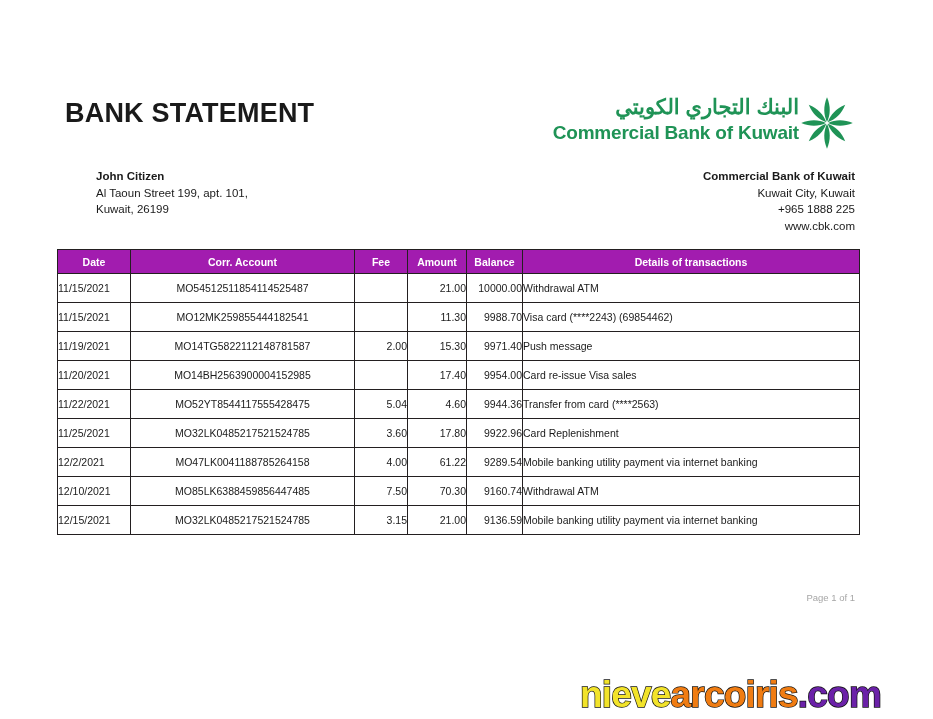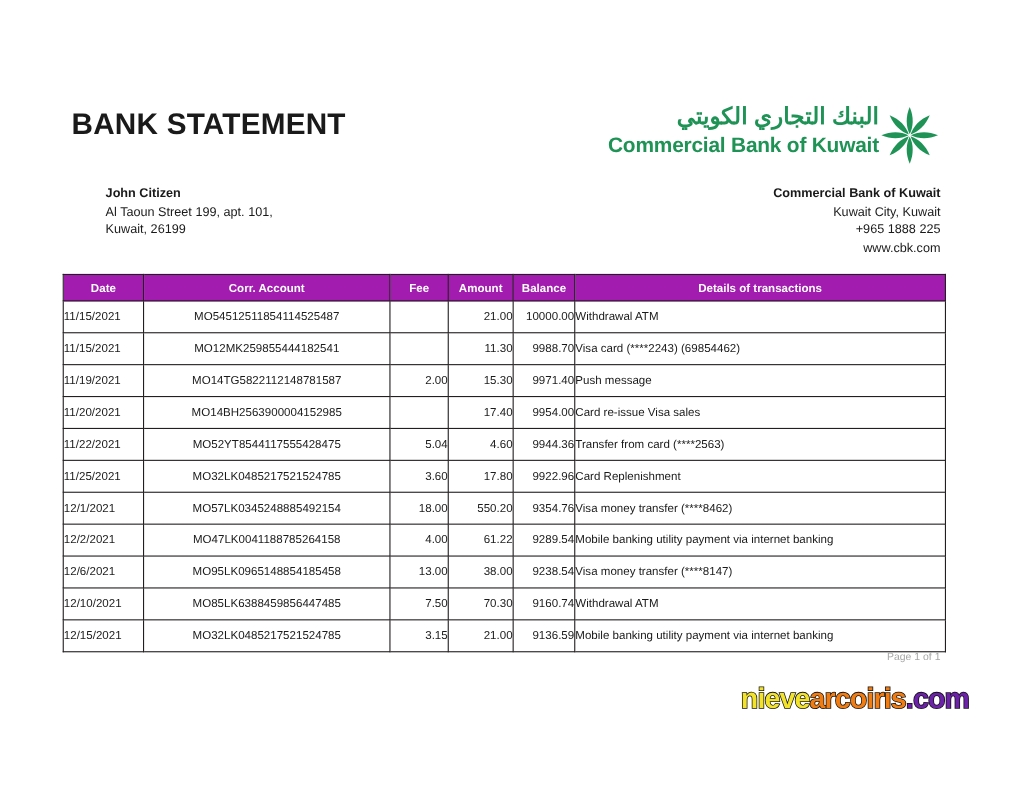--- a/index.html
+++ b/index.html
@@ -146,22 +146,22 @@
   .page-indicator {
     position: absolute;
     right: 78px;
     top: 592px;
     font-size: 9.5px;
     color: #a6a6a6;
   }
   .watermark {
     position: absolute;
     right: 52px;
-    top: 622px;
-    font-size: 26px;
+    top: 676px;
+    font-size: 37px;
     font-weight: bold;
     letter-spacing: -0.8px;
     line-height: 1;
     white-space: nowrap;
     -webkit-text-stroke: 1.4px #111111;
     paint-order: stroke fill;
     margin-left: 12px;
   }
   .wm-a { color: #f2e32a; }
   .wm-b { color: #f07c12; }
@@ -267,44 +267,28 @@
           </tr>
           <tr>
             <td class="c-date">11/25/2021</td>
             <td class="c-acct">MO32LK0485217521524785</td>
             <td class="c-fee">3.60</td>
             <td class="c-amt">17.80</td>
             <td class="c-bal">9922.96</td>
             <td class="c-det">Card Replenishment</td>
           </tr>
           <tr>
-            <td class="c-date">12/1/2021</td>
-            <td class="c-acct">MO57LK0345248885492154</td>
-            <td class="c-fee">18.00</td>
-            <td class="c-amt">550.20</td>
-            <td class="c-bal">9354.76</td>
-            <td class="c-det">Visa  money transfer (****8462)</td>
-          </tr>
-          <tr>
             <td class="c-date">12/2/2021</td>
             <td class="c-acct">MO47LK0041188785264158</td>
             <td class="c-fee">4.00</td>
             <td class="c-amt">61.22</td>
             <td class="c-bal">9289.54</td>
             <td class="c-det">Mobile banking utility payment via internet banking</td>
           </tr>
           <tr>
-            <td class="c-date">12/6/2021</td>
-            <td class="c-acct">MO95LK0965148854185458</td>
-            <td class="c-fee">13.00</td>
-            <td class="c-amt">38.00</td>
-            <td class="c-bal">9238.54</td>
-            <td class="c-det">Visa money transfer (****8147)</td>
-          </tr>
-          <tr>
             <td class="c-date">12/10/2021</td>
             <td class="c-acct">MO85LK6388459856447485</td>
             <td class="c-fee">7.50</td>
             <td class="c-amt">70.30</td>
             <td class="c-bal">9160.74</td>
             <td class="c-det">Withdrawal ATM</td>
           </tr>
           <tr>
             <td class="c-date">12/15/2021</td>
             <td class="c-acct">MO32LK0485217521524785</td>

